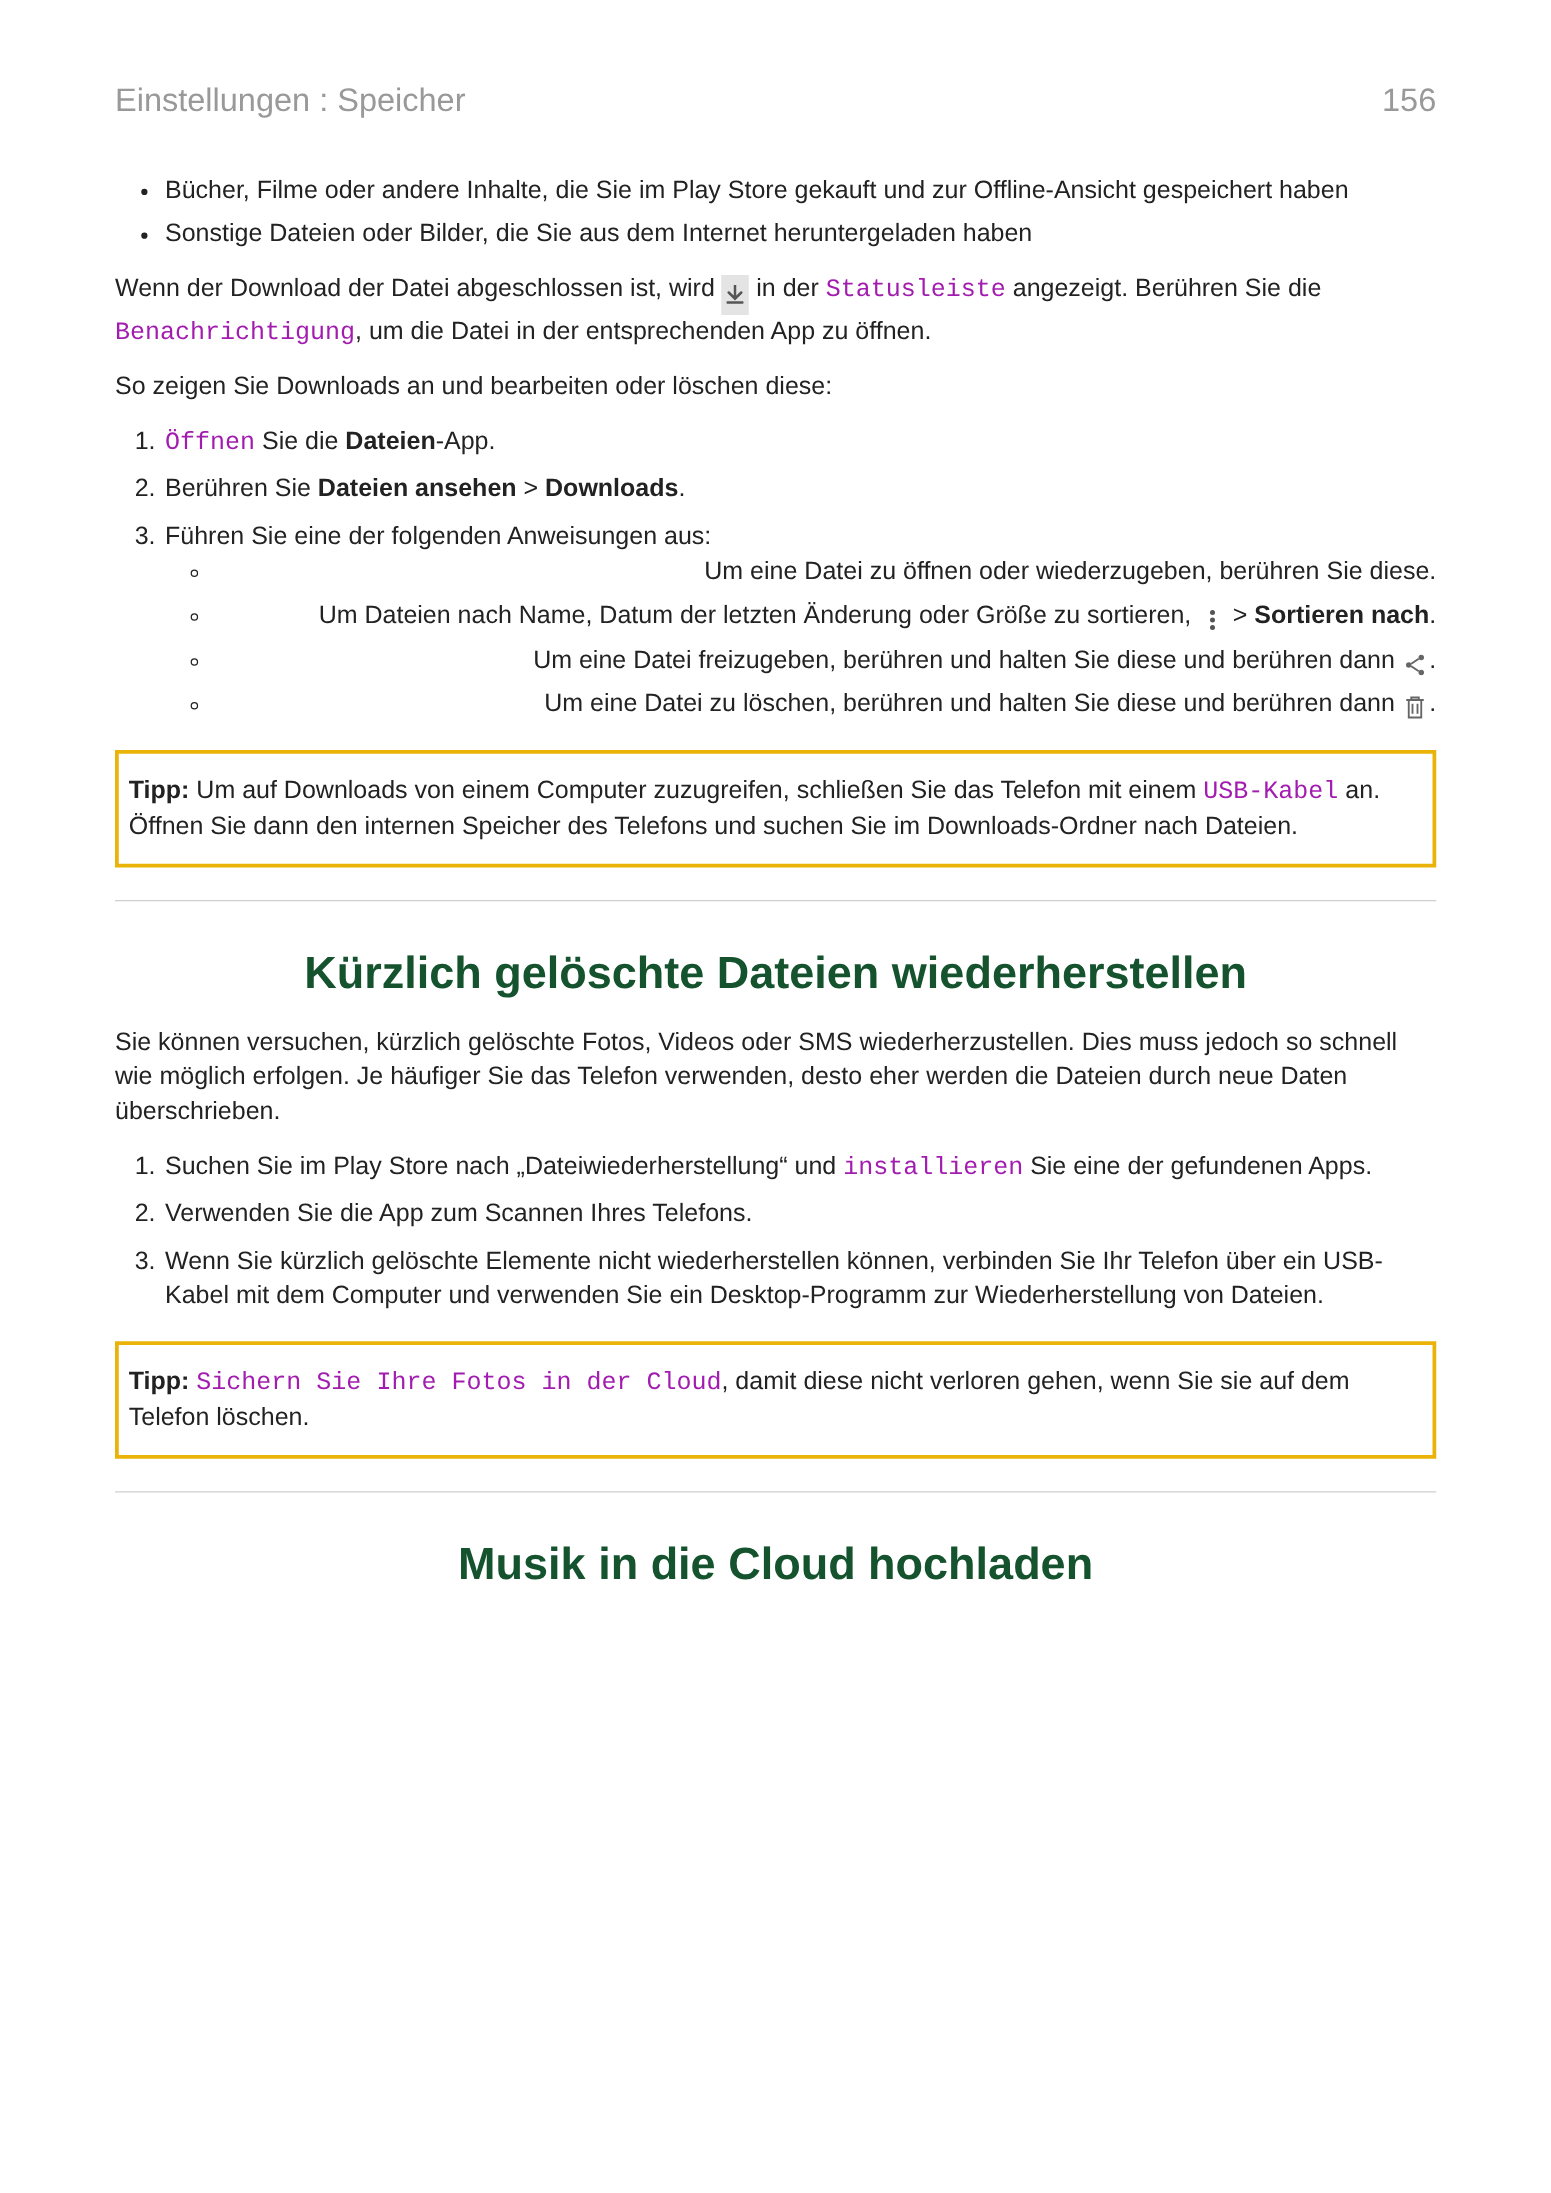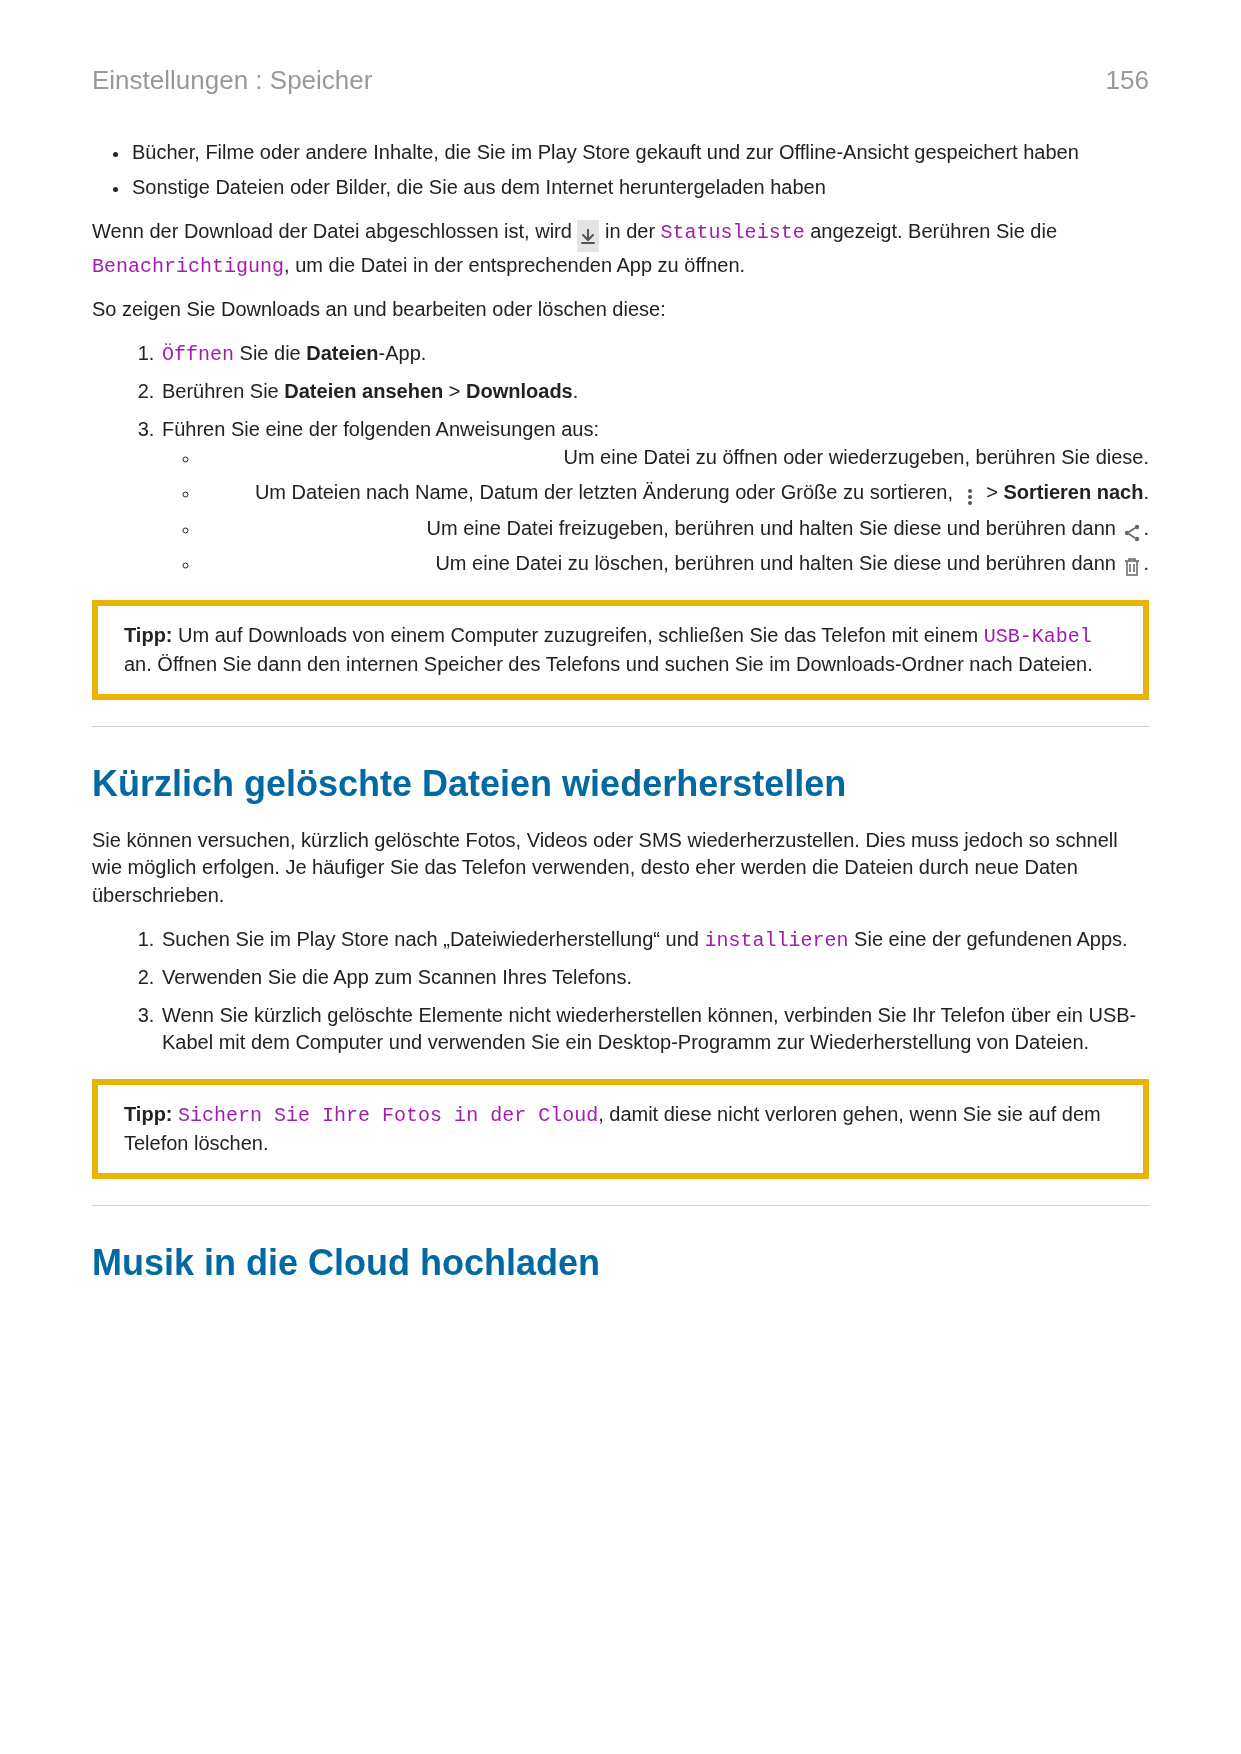--- a/index.html
+++ b/index.html
@@ -41,21 +41,20 @@
   }
   ul.bullets > li::marker {
     font-size: 18px;
   }
   ol.numbers {
     padding-left: 38px;
   }
   ol.numbers > li {
     padding-left: 2px;
     margin-bottom: 10px;
-    margin-left: 30px;
   }
   .nested {
     margin-top: 12px;
     margin-bottom: 0;
     padding-left: 38px;
     text-align: right;
   }
   .nested > li {
     margin-bottom: 26px;
   }
@@ -75,36 +74,37 @@
     height: 22px;
     text-align: center;
   }
   .icon-dl-box {
     display:inline-block;
     background:#e4e4e4;
     padding:2px 4px;
     vertical-align:-4px;
   }
   .tipbox {
-    border: 6px solid #eab308;
-    padding: 16px 26px;
+    border: 3px solid #eab308;
+    padding: 16px 8px;
     margin: 22px 0 26px 0;
     font-size: 20px;
     line-height: 1.38;
   }
   hr.sep {
     border: none;
     border-top: 1px solid #cfcfcf;
     margin: 0 0 32px 0;
   }
   h2.section {
     font-size: 36px;
     font-weight: 700;
     margin: 0 0 18px 0;
-    color: #0369a1;
+    color: #14532d;
+    text-align: center;
   }
   svg { display: inline-block; vertical-align: -3px; }
 </style>
 </head>
 <body>
 
 <div class="page">
 
   <div class="header">
     <span>Einstellungen : Speicher</span>

